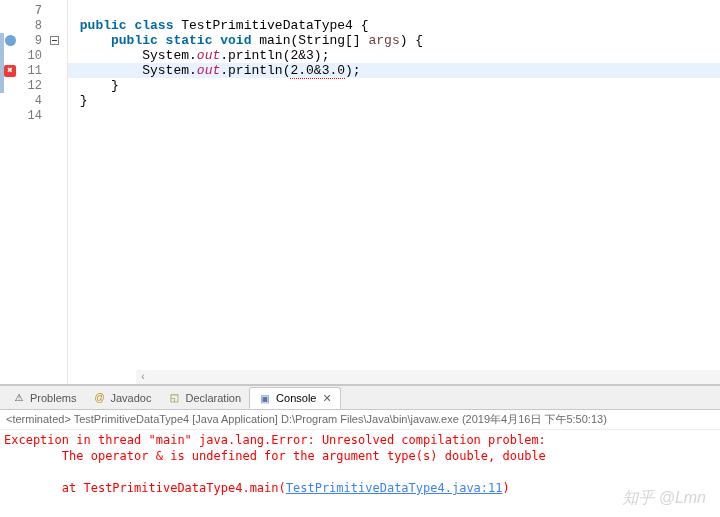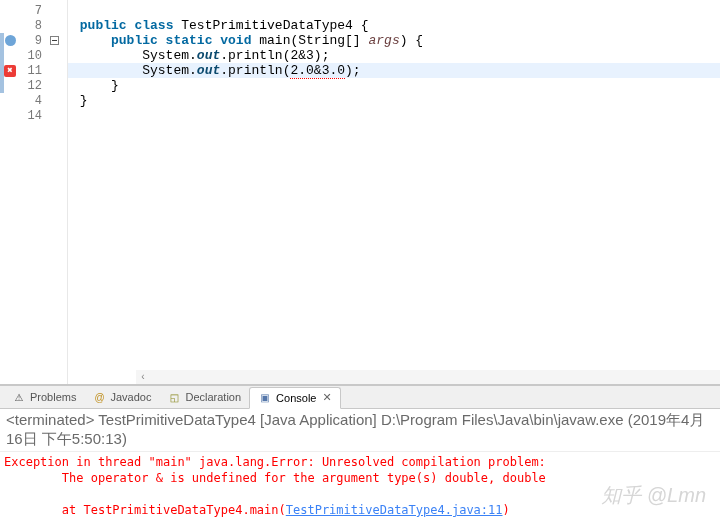--- a/index.html
+++ b/index.html
@@ -79,22 +79,22 @@
     position: relative;
   }
   .code-line {
     height: 15px;
     white-space: pre;
     padding-left: 4px;
     line-height: 15px;
   }
   .hl-line { background: #e8f2fe; }
   .kw { color: #0369a1; font-weight: bold; }
-  .ital { font-style: italic; color: #0c4a6e; font-weight: bold; }
-  .args { color: #6a3e3e; font-style: italic; }
+  .ital { font-style: italic; color: #be185d; }
+  .args { color: #6a3e3e; }
   .err-underline {
     border-bottom: 1px dotted #ff0000;
     padding-bottom: 0;
   }
   .bottom-pane {
     height: 132px;
     border-top: 1px solid #c8c8c8;
     display: flex; flex-direction: column;
   }
   .tabs {
@@ -120,38 +120,38 @@
     border-bottom: 1px solid #fff;
     border-top-left-radius: 3px;
     border-top-right-radius: 3px;
     margin-bottom: -1px;
     color: #000;
   }
   .tab-icon { width: 14px; height: 14px; display:flex;align-items:center;justify-content:center; font-size:10px;}
   .tab-close { font-size: 11px; color: #666; margin-left: 2px;}
   .console-header {
     font-family: "Segoe UI", Tahoma, sans-serif;
-    font-size: 15px;
+    font-size: 11px;
     color: #6a6a6a;
     padding: 2px 6px;
     border-bottom: 1px solid #eee;
   }
   .console-body {
     font-family: Consolas, monospace;
     font-size: 12px;
     padding: 2px 4px;
     line-height: 16px;
   }
   .stderr { color: #ff0000; white-space: pre; }
   .stack-link { color: #3b82f6; text-decoration: underline; cursor: pointer;}
   .watermark {
     position: absolute;
     right: 14px; bottom: 8px;
     font-family: "Segoe UI", sans-serif;
-    font-size: 20px; color: #d6d6d6;
+    font-size: 16px; color: #d6d6d6;
     font-style: italic;
   }
   .hscroll {
     position: absolute;
     left: 68px; bottom: 0;
     height: 14px; width: calc(100% - 68px);
     background: #f5f5f5;
   }
   .hscroll-arrow {
     position: absolute; top:0;

